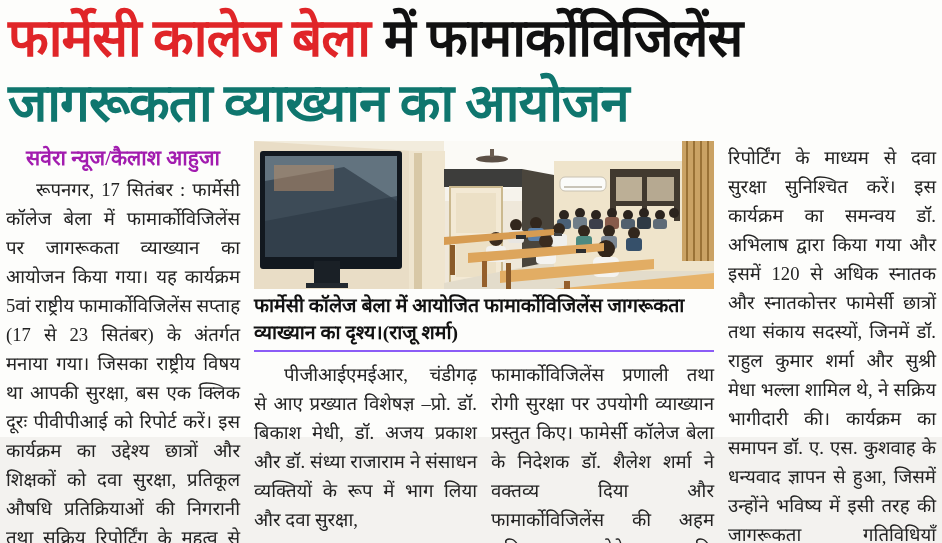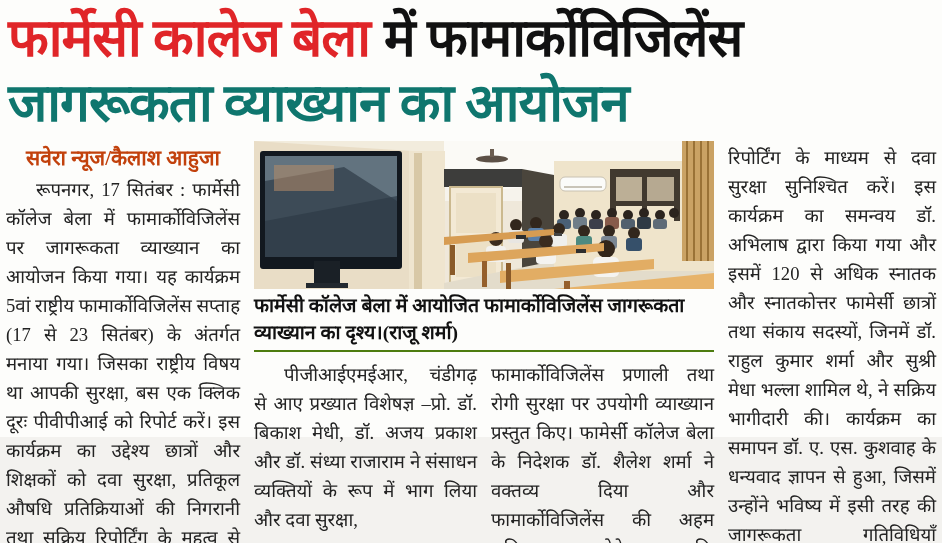--- a/index.html
+++ b/index.html
@@ -36,38 +36,38 @@
   .bodytext{
     font-size:18.6px;
     line-height:29px;
     text-align:justify;
     color:#222;
   }
   .indent{text-indent:30px;}
   p{margin:0;}
   
   .byline{
-    color:#c2410c;
+    color:#a21caf;
     font-weight:700;
     font-size:21px;
     text-align:center;
     margin:2px 0 4px 0;
   }
   
   .photo-wrap{width:460px;}
   .photo{
     width:460px;height:148px;display:block;
     background:#efe8da;
   }
   .caption{
     font-weight:700;
     font-size:19.5px;
     line-height:27px;
     padding:3px 0 4px 0;
-    border-bottom:2px solid #4d7c0f;
+    border-bottom:2px solid #8b5cf6;
     margin-bottom:8px;
     color:#111;
     text-align:left;
   }
   .midcols{display:flex;gap:14px;}
   .midcols > div{width:223px;}
   
   .col4{padding-top:2px;}
 </style>
 </head>

